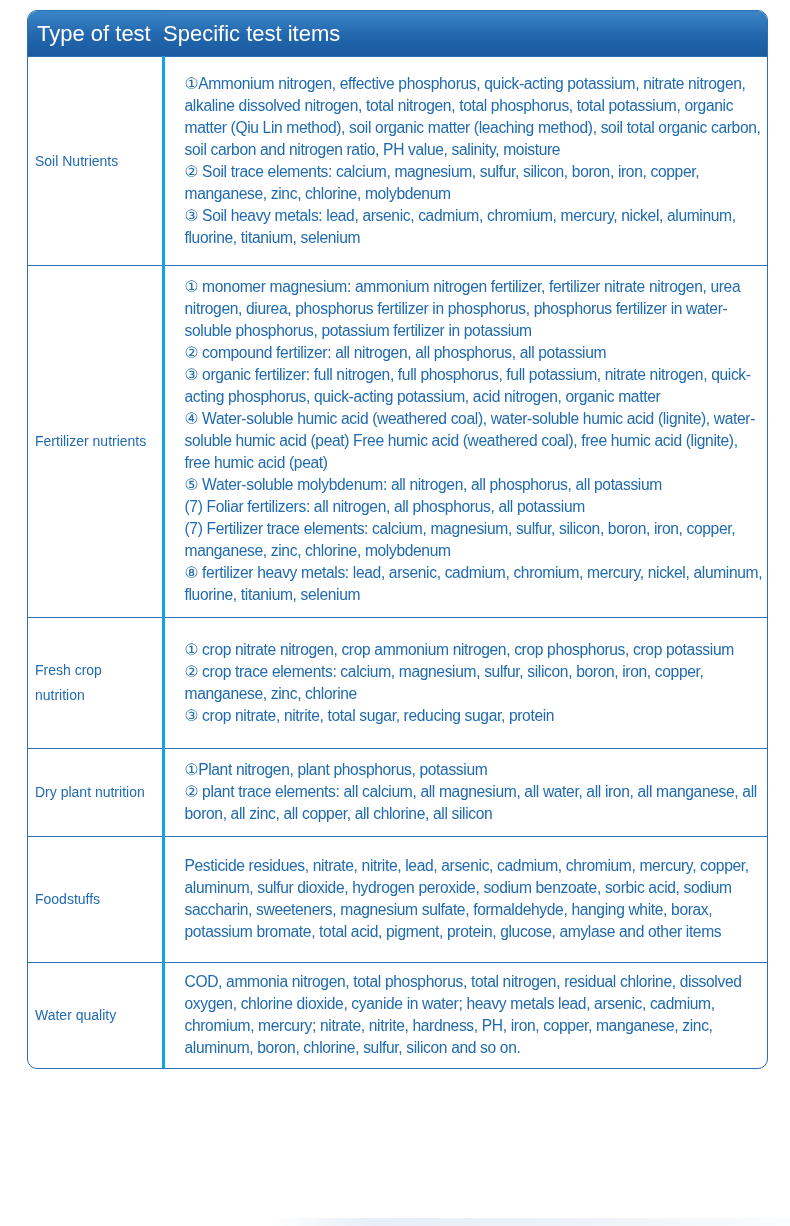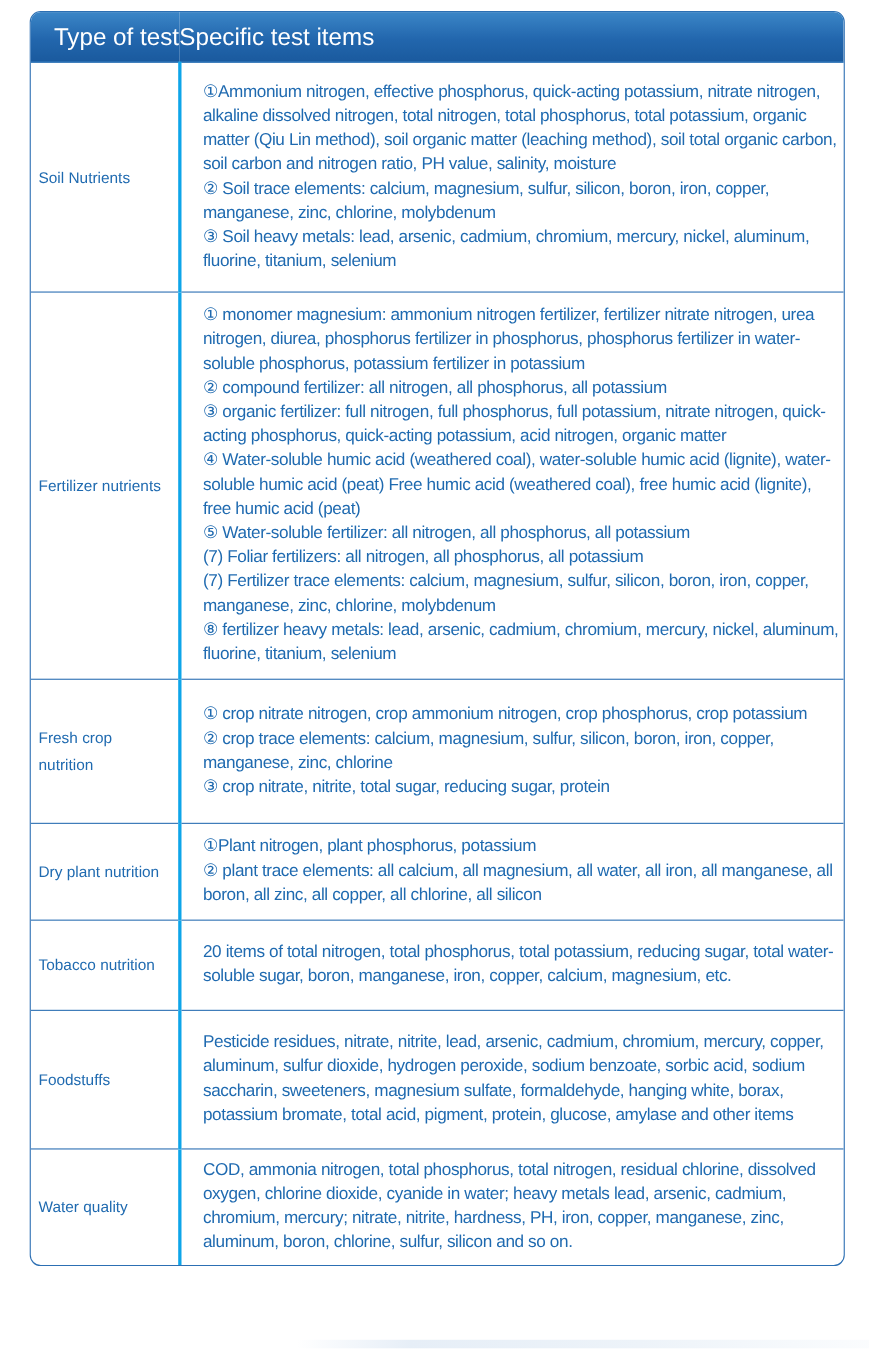--- a/index.html
+++ b/index.html
@@ -33,21 +33,21 @@
     col.c2 { width: auto; }
     thead th {
       height: 45px;
       background: linear-gradient(to bottom, #3b86c7 0%, #2266ad 55%, #1a5a9e 100%);
       color: #ffffff;
       font-weight: normal;
       font-size: 22px;
       letter-spacing: 0px;
       padding: 0;
     }
-    thead th.h1 { text-align: left; padding-left: 21px; }
+    thead th.h1 { text-align: left; padding-left: 9px; }
     thead th.h2 { text-align: left; }
     tbody td {
       border-top: 1px solid #2c6fb3;
       color: #1f6ab0;
       vertical-align: middle;
     }
     tbody td.type {
       border-right: 3px solid #0ea5e9;
       font-size: 14px;
       line-height: 25px;
@@ -93,45 +93,39 @@
           <span class="item-line">③ Soil heavy metals: lead, arsenic, cadmium, chromium, mercury, nickel, aluminum, fluorine, titanium, selenium</span>
         </td>
       </tr>
       <tr style="height:352px">
         <td class="type">Fertilizer nutrients</td>
         <td class="items">
           <span class="item-line">① monomer magnesium: ammonium nitrogen fertilizer, fertilizer nitrate nitrogen, urea nitrogen, diurea, phosphorus fertilizer in phosphorus, phosphorus fertilizer in water-soluble phosphorus, potassium fertilizer in potassium</span>
           <span class="item-line">② compound fertilizer: all nitrogen, all phosphorus, all potassium</span>
           <span class="item-line">③ organic fertilizer: full nitrogen, full phosphorus, full potassium, nitrate nitrogen, quick-acting phosphorus, quick-acting potassium, acid nitrogen, organic matter</span>
           <span class="item-line">④ Water-soluble humic acid (weathered coal), water-soluble humic acid (lignite), water-soluble humic acid (peat) Free humic acid (weathered coal), free humic acid (lignite), free humic acid (peat)</span>
-          <span class="item-line">⑤ Water-soluble fertilizer: all nitrogen, all phosphorus, all potassium</span>
+          <span class="item-line">⑤ Water-soluble molybdenum: all nitrogen, all phosphorus, all potassium</span>
           <span class="item-line">(7) Foliar fertilizers: all nitrogen, all phosphorus, all potassium</span>
           <span class="item-line">(7) Fertilizer trace elements: calcium, magnesium, sulfur, silicon, boron, iron, copper, manganese, zinc, chlorine, molybdenum</span>
           <span class="item-line">⑧ fertilizer heavy metals: lead, arsenic, cadmium, chromium, mercury, nickel, aluminum, fluorine, titanium, selenium</span>
         </td>
       </tr>
       <tr style="height:131px">
         <td class="type">Fresh crop nutrition</td>
         <td class="items">
           <span class="item-line">① crop nitrate nitrogen, crop ammonium nitrogen, crop phosphorus, crop potassium</span>
           <span class="item-line">② crop trace elements: calcium, magnesium, sulfur, silicon, boron, iron, copper, manganese, zinc, chlorine</span>
           <span class="item-line">③ crop nitrate, nitrite, total sugar, reducing sugar, protein</span>
         </td>
       </tr>
       <tr style="height:88px">
         <td class="type">Dry plant nutrition</td>
         <td class="items">
           <span class="item-line">①Plant nitrogen, plant phosphorus, potassium</span>
           <span class="item-line">② plant trace elements: all calcium, all magnesium, all water, all iron, all manganese, all boron, all zinc, all copper, all chlorine, all silicon</span>
-        </td>
-      </tr>
-      <tr style="height:82px">
-        <td class="type">Tobacco nutrition</td>
-        <td class="items">
-          <span class="item-line">20 items of total nitrogen, total phosphorus, total potassium, reducing sugar, total water-soluble sugar, boron, manganese, iron, copper, calcium, magnesium, etc.</span>
         </td>
       </tr>
       <tr style="height:126px">
         <td class="type">Foodstuffs</td>
         <td class="items">
           <span class="item-line">Pesticide residues, nitrate, nitrite, lead, arsenic, cadmium, chromium, mercury, copper, aluminum, sulfur dioxide, hydrogen peroxide, sodium benzoate, sorbic acid, sodium saccharin, sweeteners, magnesium sulfate, formaldehyde, hanging white, borax, potassium bromate, total acid, pigment, protein, glucose, amylase and other items</span>
         </td>
       </tr>
       <tr style="height:105px">
         <td class="type">Water quality</td>

